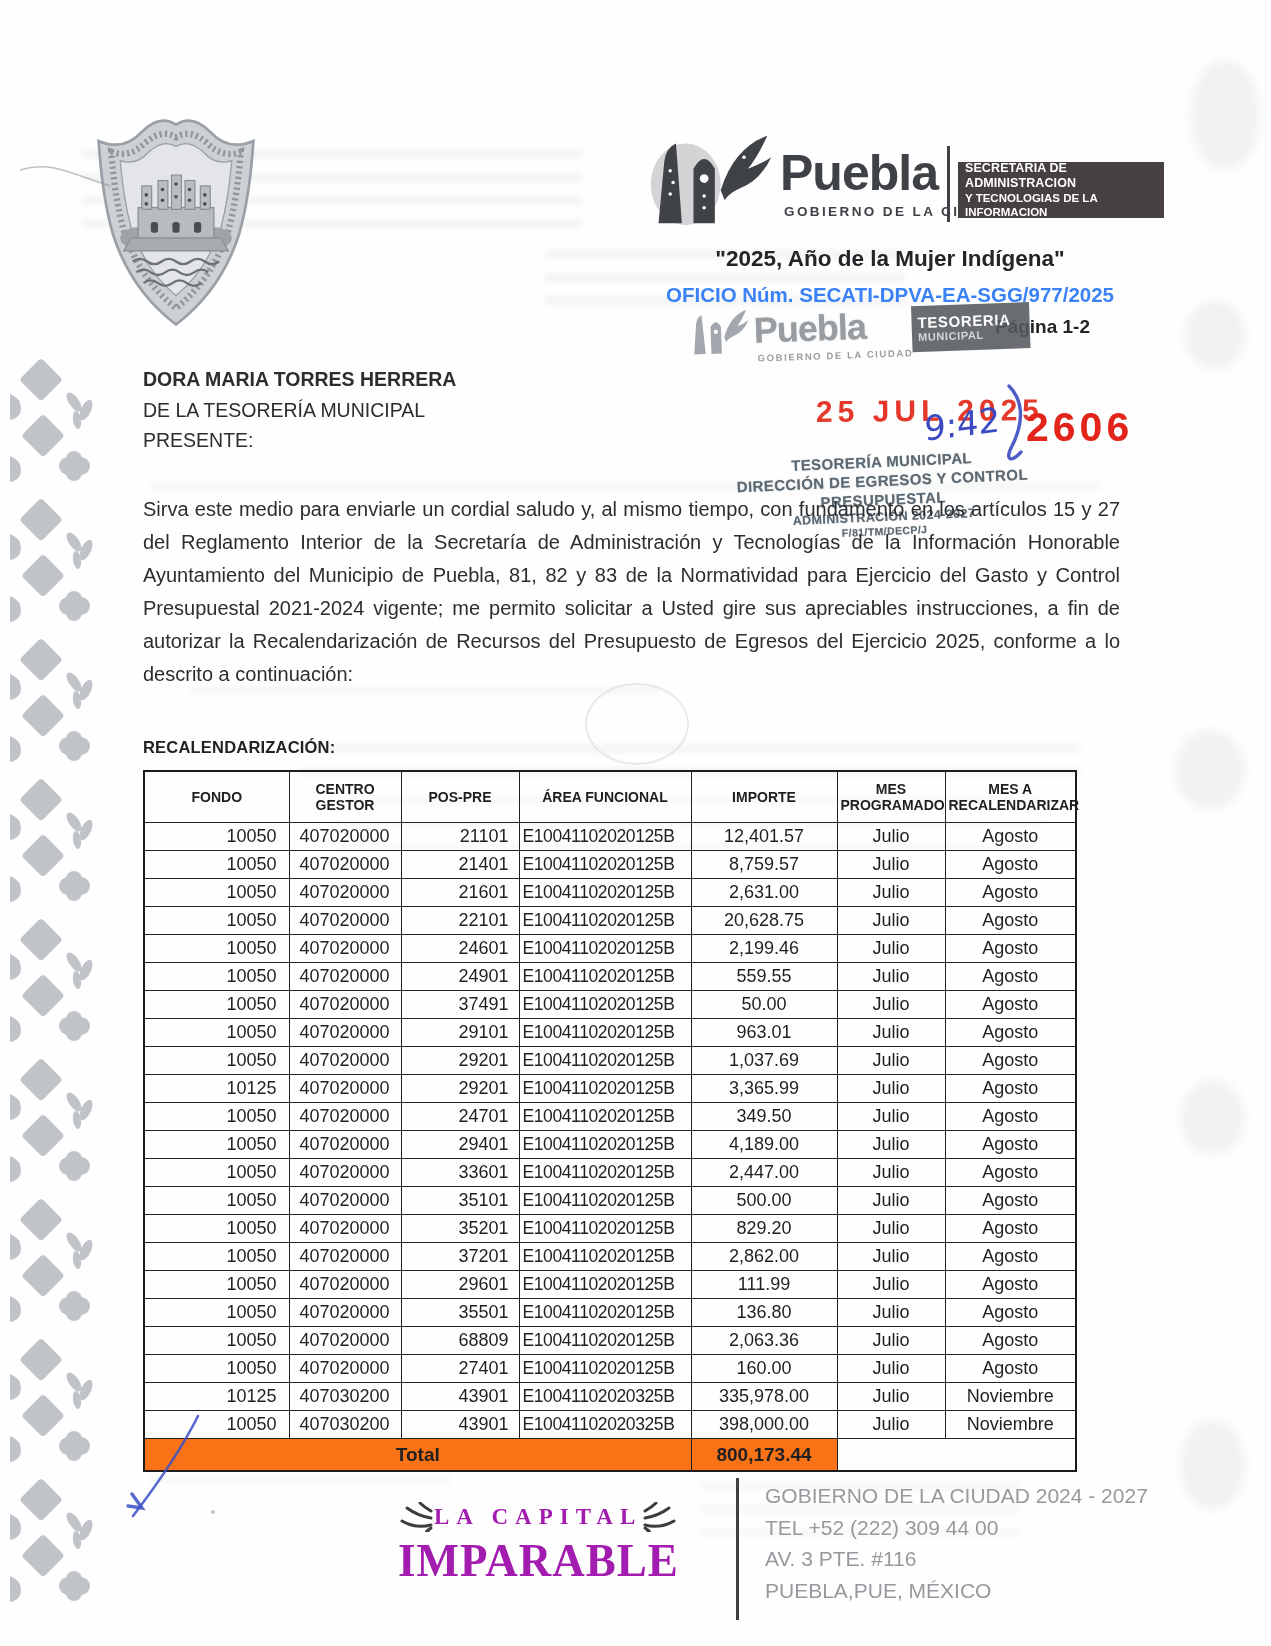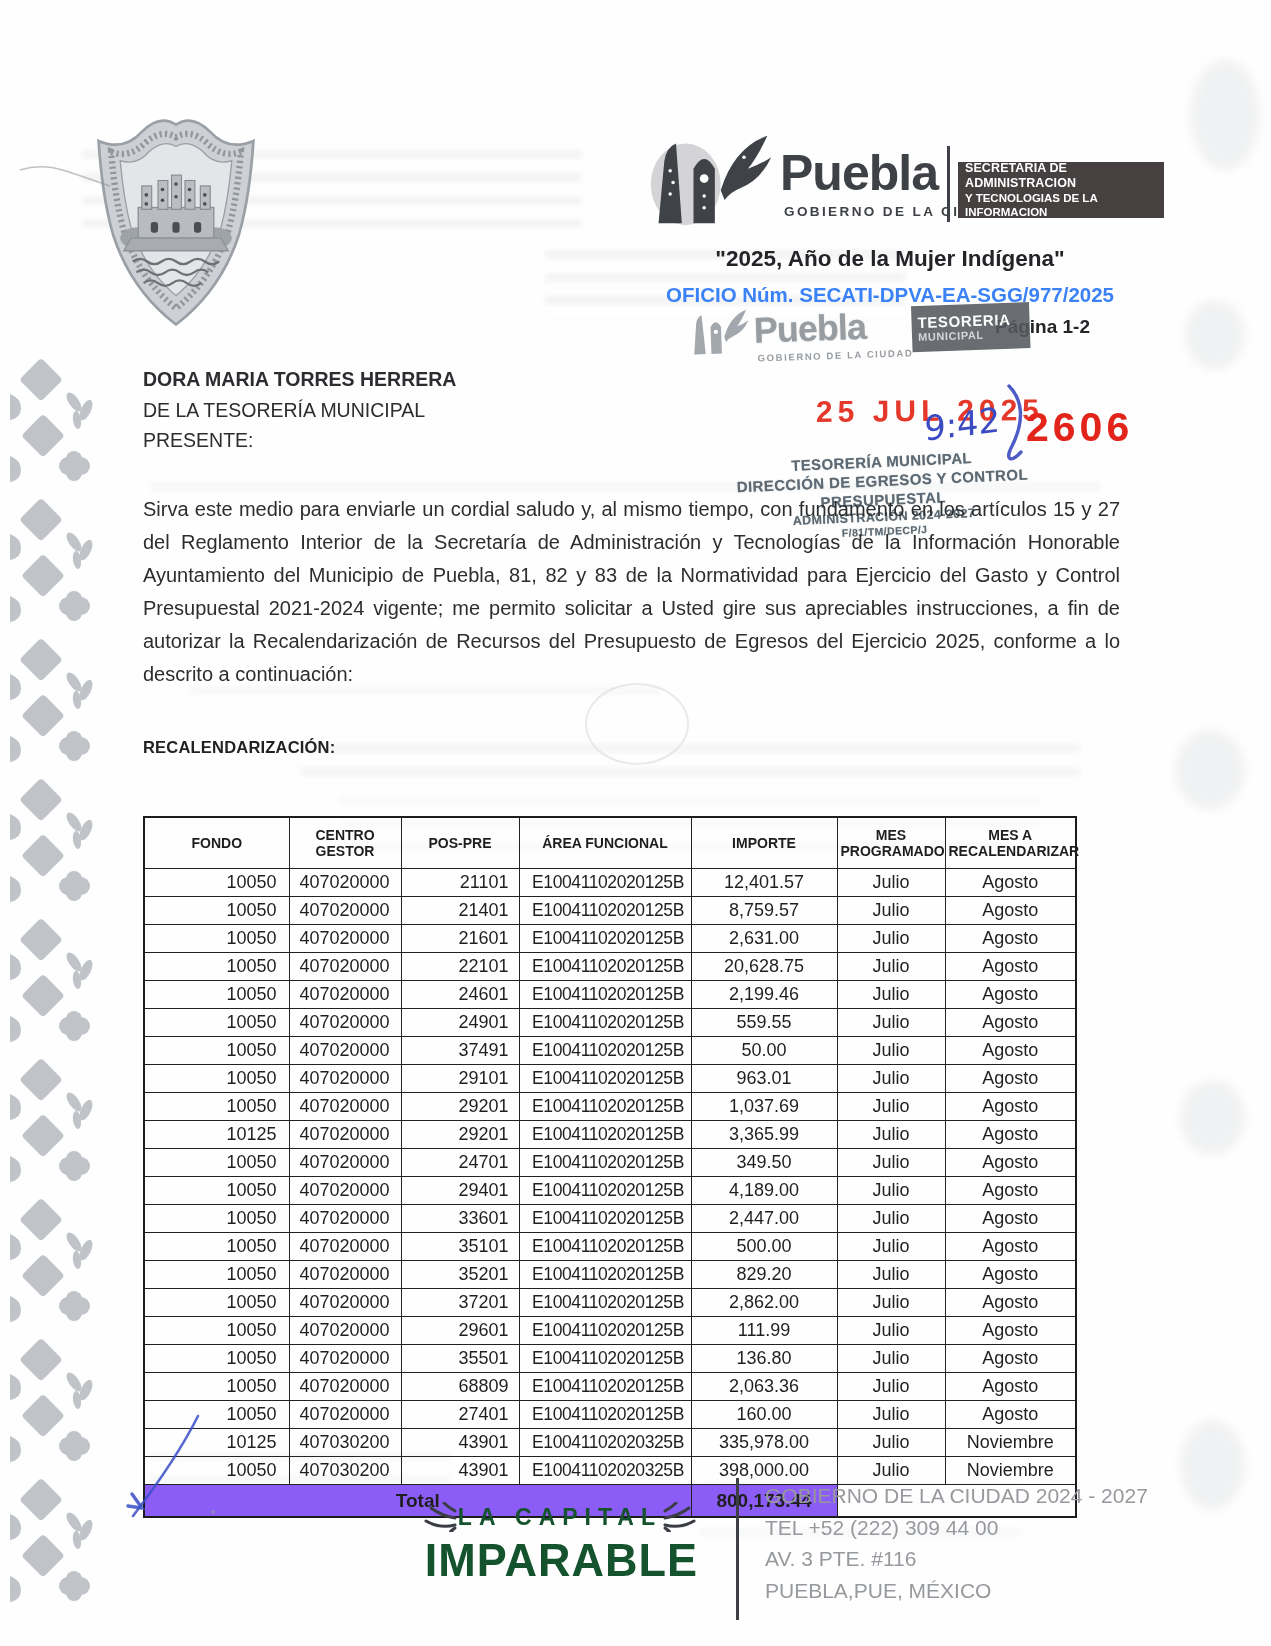--- a/index.html
+++ b/index.html
@@ -49,37 +49,37 @@
   .office-stamp .s0,.office-stamp .s1,.office-stamp .s2{font-size:15px;}
   .office-stamp .s3{font-size:12.5px;line-height:16px;}
   .office-stamp .s4{font-size:10.5px;line-height:13px;}
   
   .recipient{position:absolute;left:143px;top:364px;font-size:19.5px;line-height:30.5px;color:#2c2d30;z-index:2;}
   .recipient .name{font-weight:700;}
   .body-par{position:absolute;left:143px;top:493px;width:977px;font-size:20px;line-height:33px;
             text-align:justify;color:#2c2d2f;z-index:2;}
   .section-label{position:absolute;left:143px;top:738px;font-size:16.5px;font-weight:700;letter-spacing:.2px;color:#222;z-index:2;}
   
-  .recal-table{position:absolute;left:143px;top:816px;z-index:2;border-collapse:collapse;table-layout:fixed;width:932px;}
+  .recal-table{position:absolute;left:143px;top:770px;z-index:2;border-collapse:collapse;table-layout:fixed;width:932px;}
   .recal-table th,.recal-table td{border:1.6px solid #222;}
   .recal-table{border:2.5px solid #1c1c1c;}
   .recal-table th{font-size:14px;font-weight:700;text-align:center;vertical-align:middle;height:46px;
                   line-height:16px;padding:2px 3px;color:#1e1e1e;}
   .recal-table td{height:27px;font-size:18px;color:#1f1f21;padding:0 6px;white-space:nowrap;overflow:hidden;}
   td.c0{text-align:right;padding-right:12px;}
   td.c1{text-align:left;padding-left:10px;}
   td.c2{text-align:right;padding-right:10px;}
-  td.c3{text-align:center;padding-left:12px;font-size:17.5px;letter-spacing:-.4px;}
+  td.c3{text-align:left;padding-left:3px;font-size:17.5px;letter-spacing:-.4px;}
   td.c4,td.c5,td.c6{text-align:center;}
-  .total-row td{background:#8b5cf6;font-weight:700;font-size:19px;height:31px;}
+  .total-row td{background:#f97316;font-weight:700;font-size:19px;height:31px;}
   .total-row .total-label{text-align:center;}
   .total-row .total-value{text-align:center;}
   .total-row .total-empty{background:#fefefe;border:0;border-left:1.6px solid #222;}
   
-  .footer-logo{position:absolute;left:398px;top:1502px;width:300px;text-align:right;color:#14532d;z-index:2;}
+  .footer-logo{position:absolute;left:398px;top:1502px;width:300px;text-align:left;color:#a21caf;z-index:2;font-family:Liberation Serif, serif;}
   .slogan-top{font-size:23px;font-weight:700;letter-spacing:7px;display:inline-block;vertical-align:middle;}
   .wing{display:inline-block;vertical-align:middle;}
   .slogan-bottom{font-size:45px;font-weight:700;letter-spacing:1px;margin-top:2px;transform:scaleY(1.04);}
   .footer-divider{position:absolute;left:736px;top:1478px;width:2.5px;height:142px;background:#3c3f43;z-index:2;}
   .address{position:absolute;left:765px;top:1480px;font-size:21px;line-height:31.5px;color:#96999d;font-weight:500;z-index:2;}
   
   .ink-overlay{position:absolute;left:0;top:0;z-index:5;pointer-events:none;}
 </style>
 </head>
 <body>

